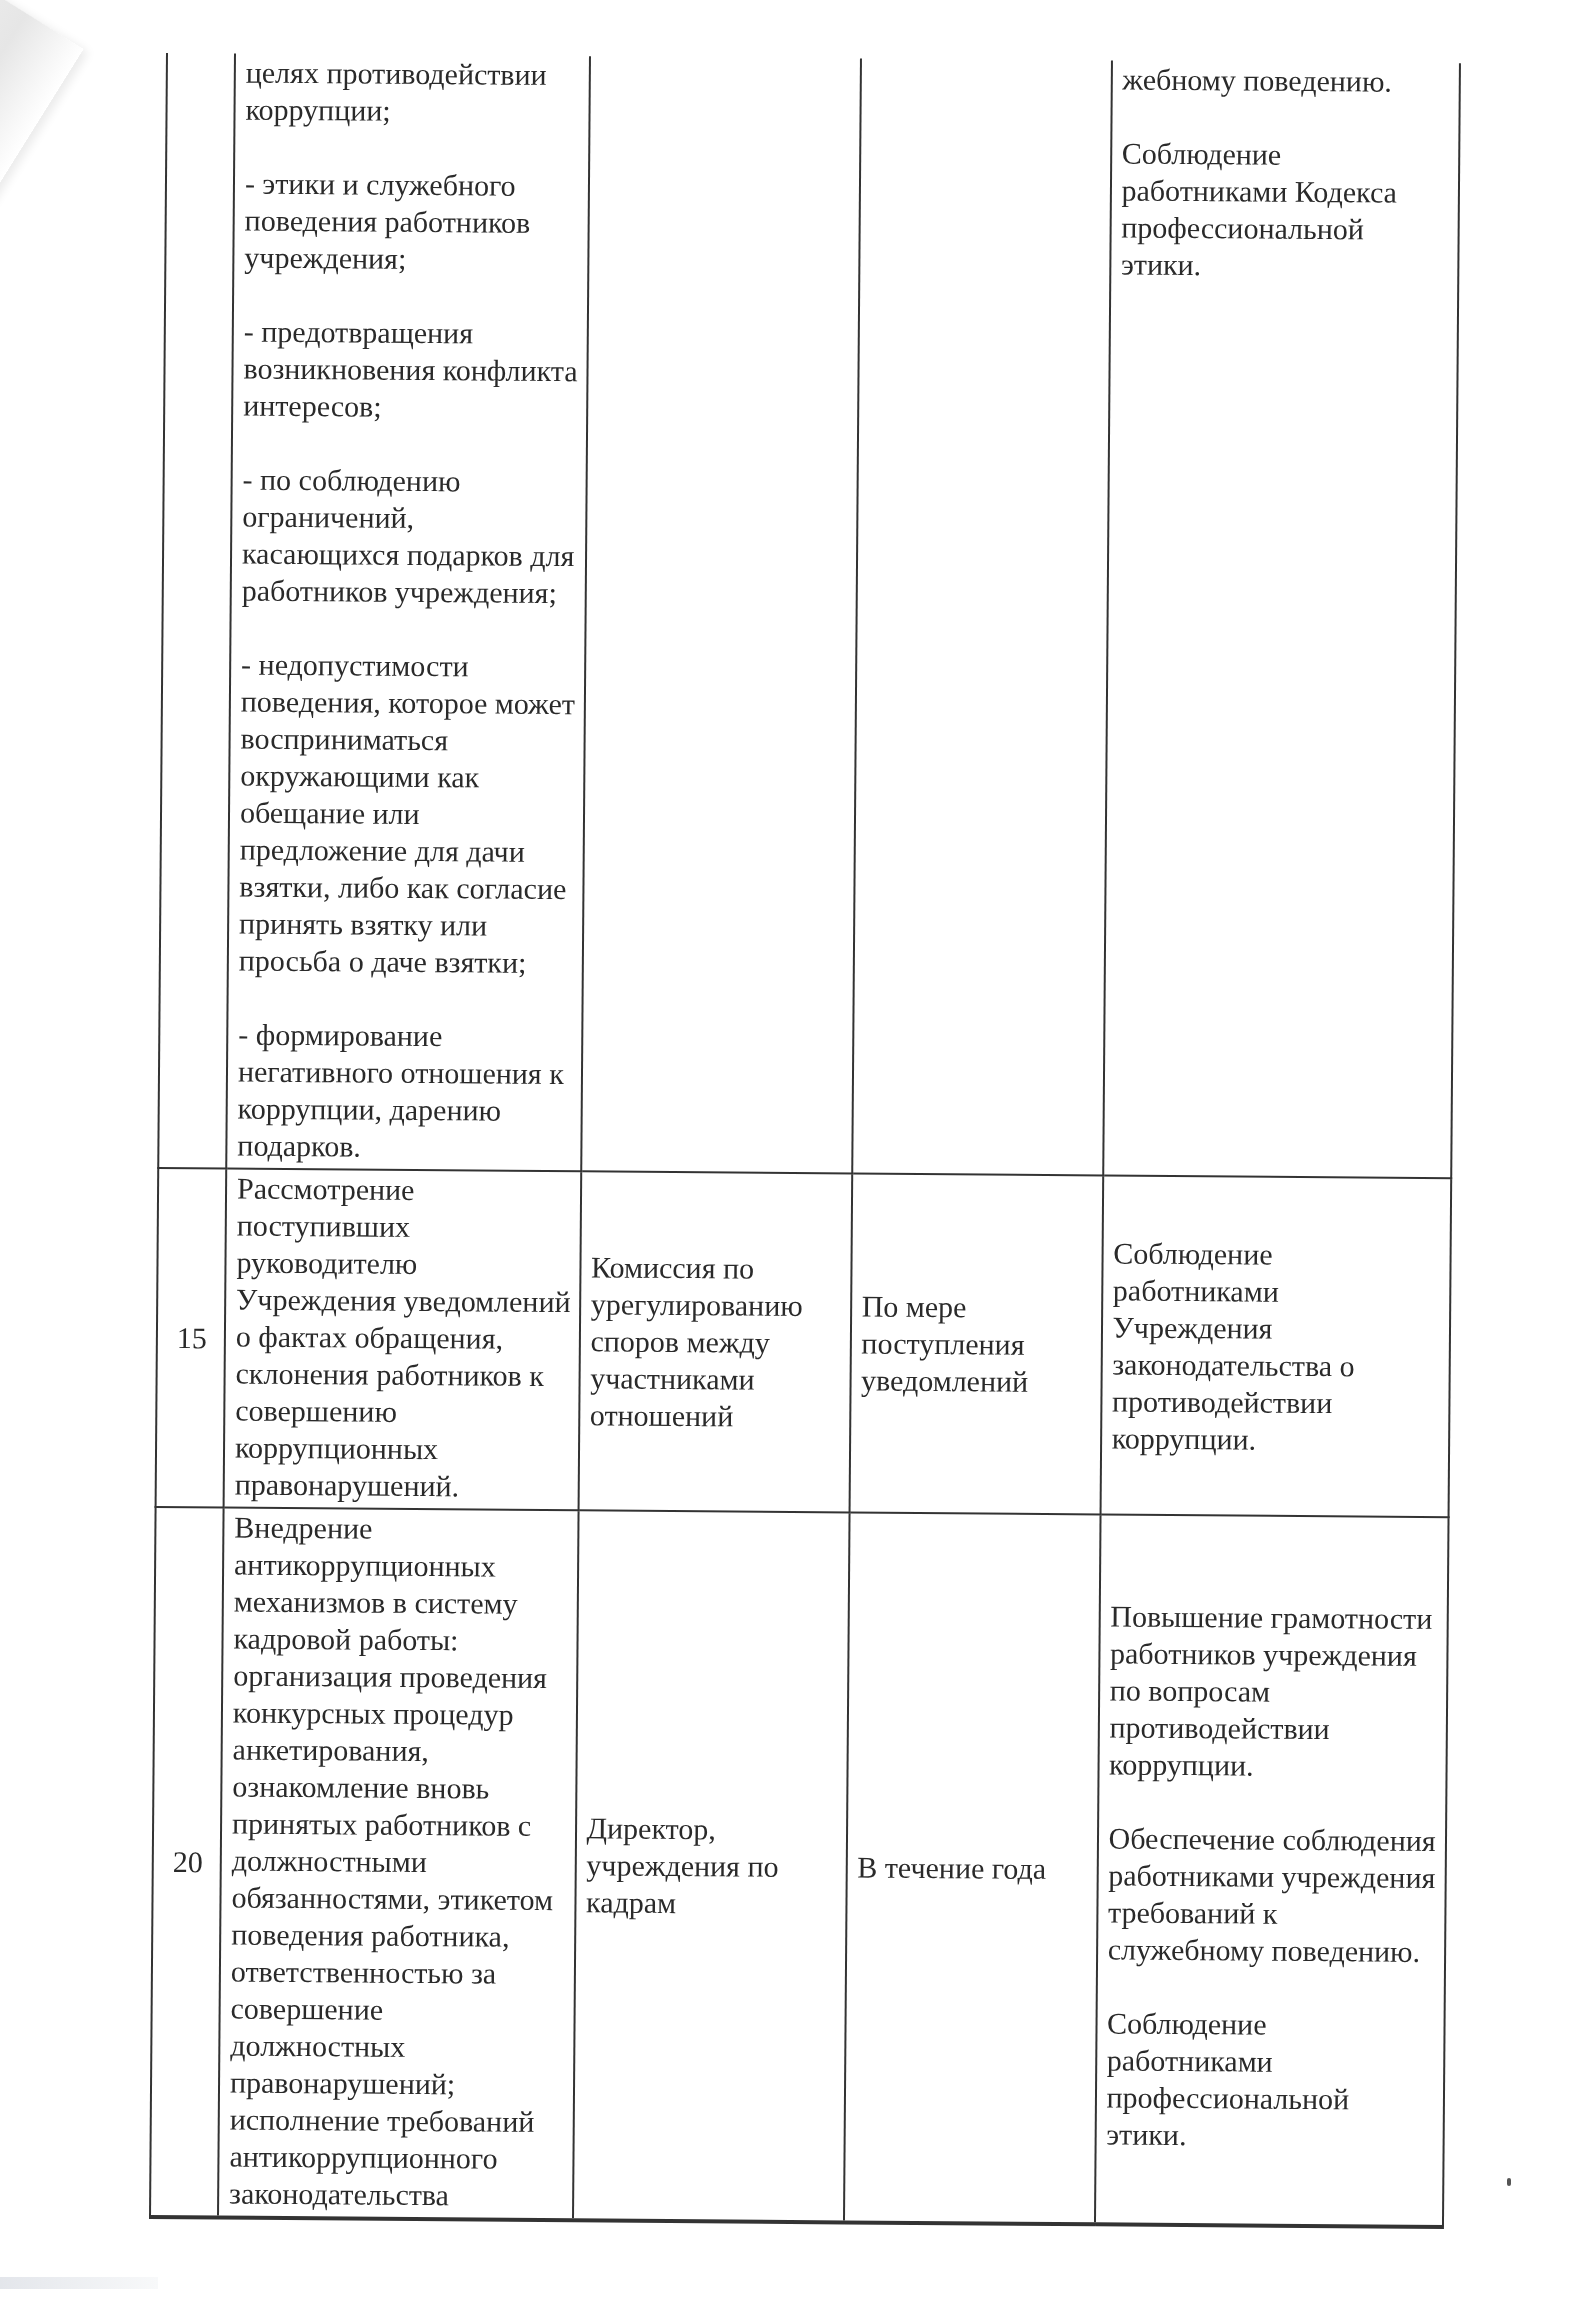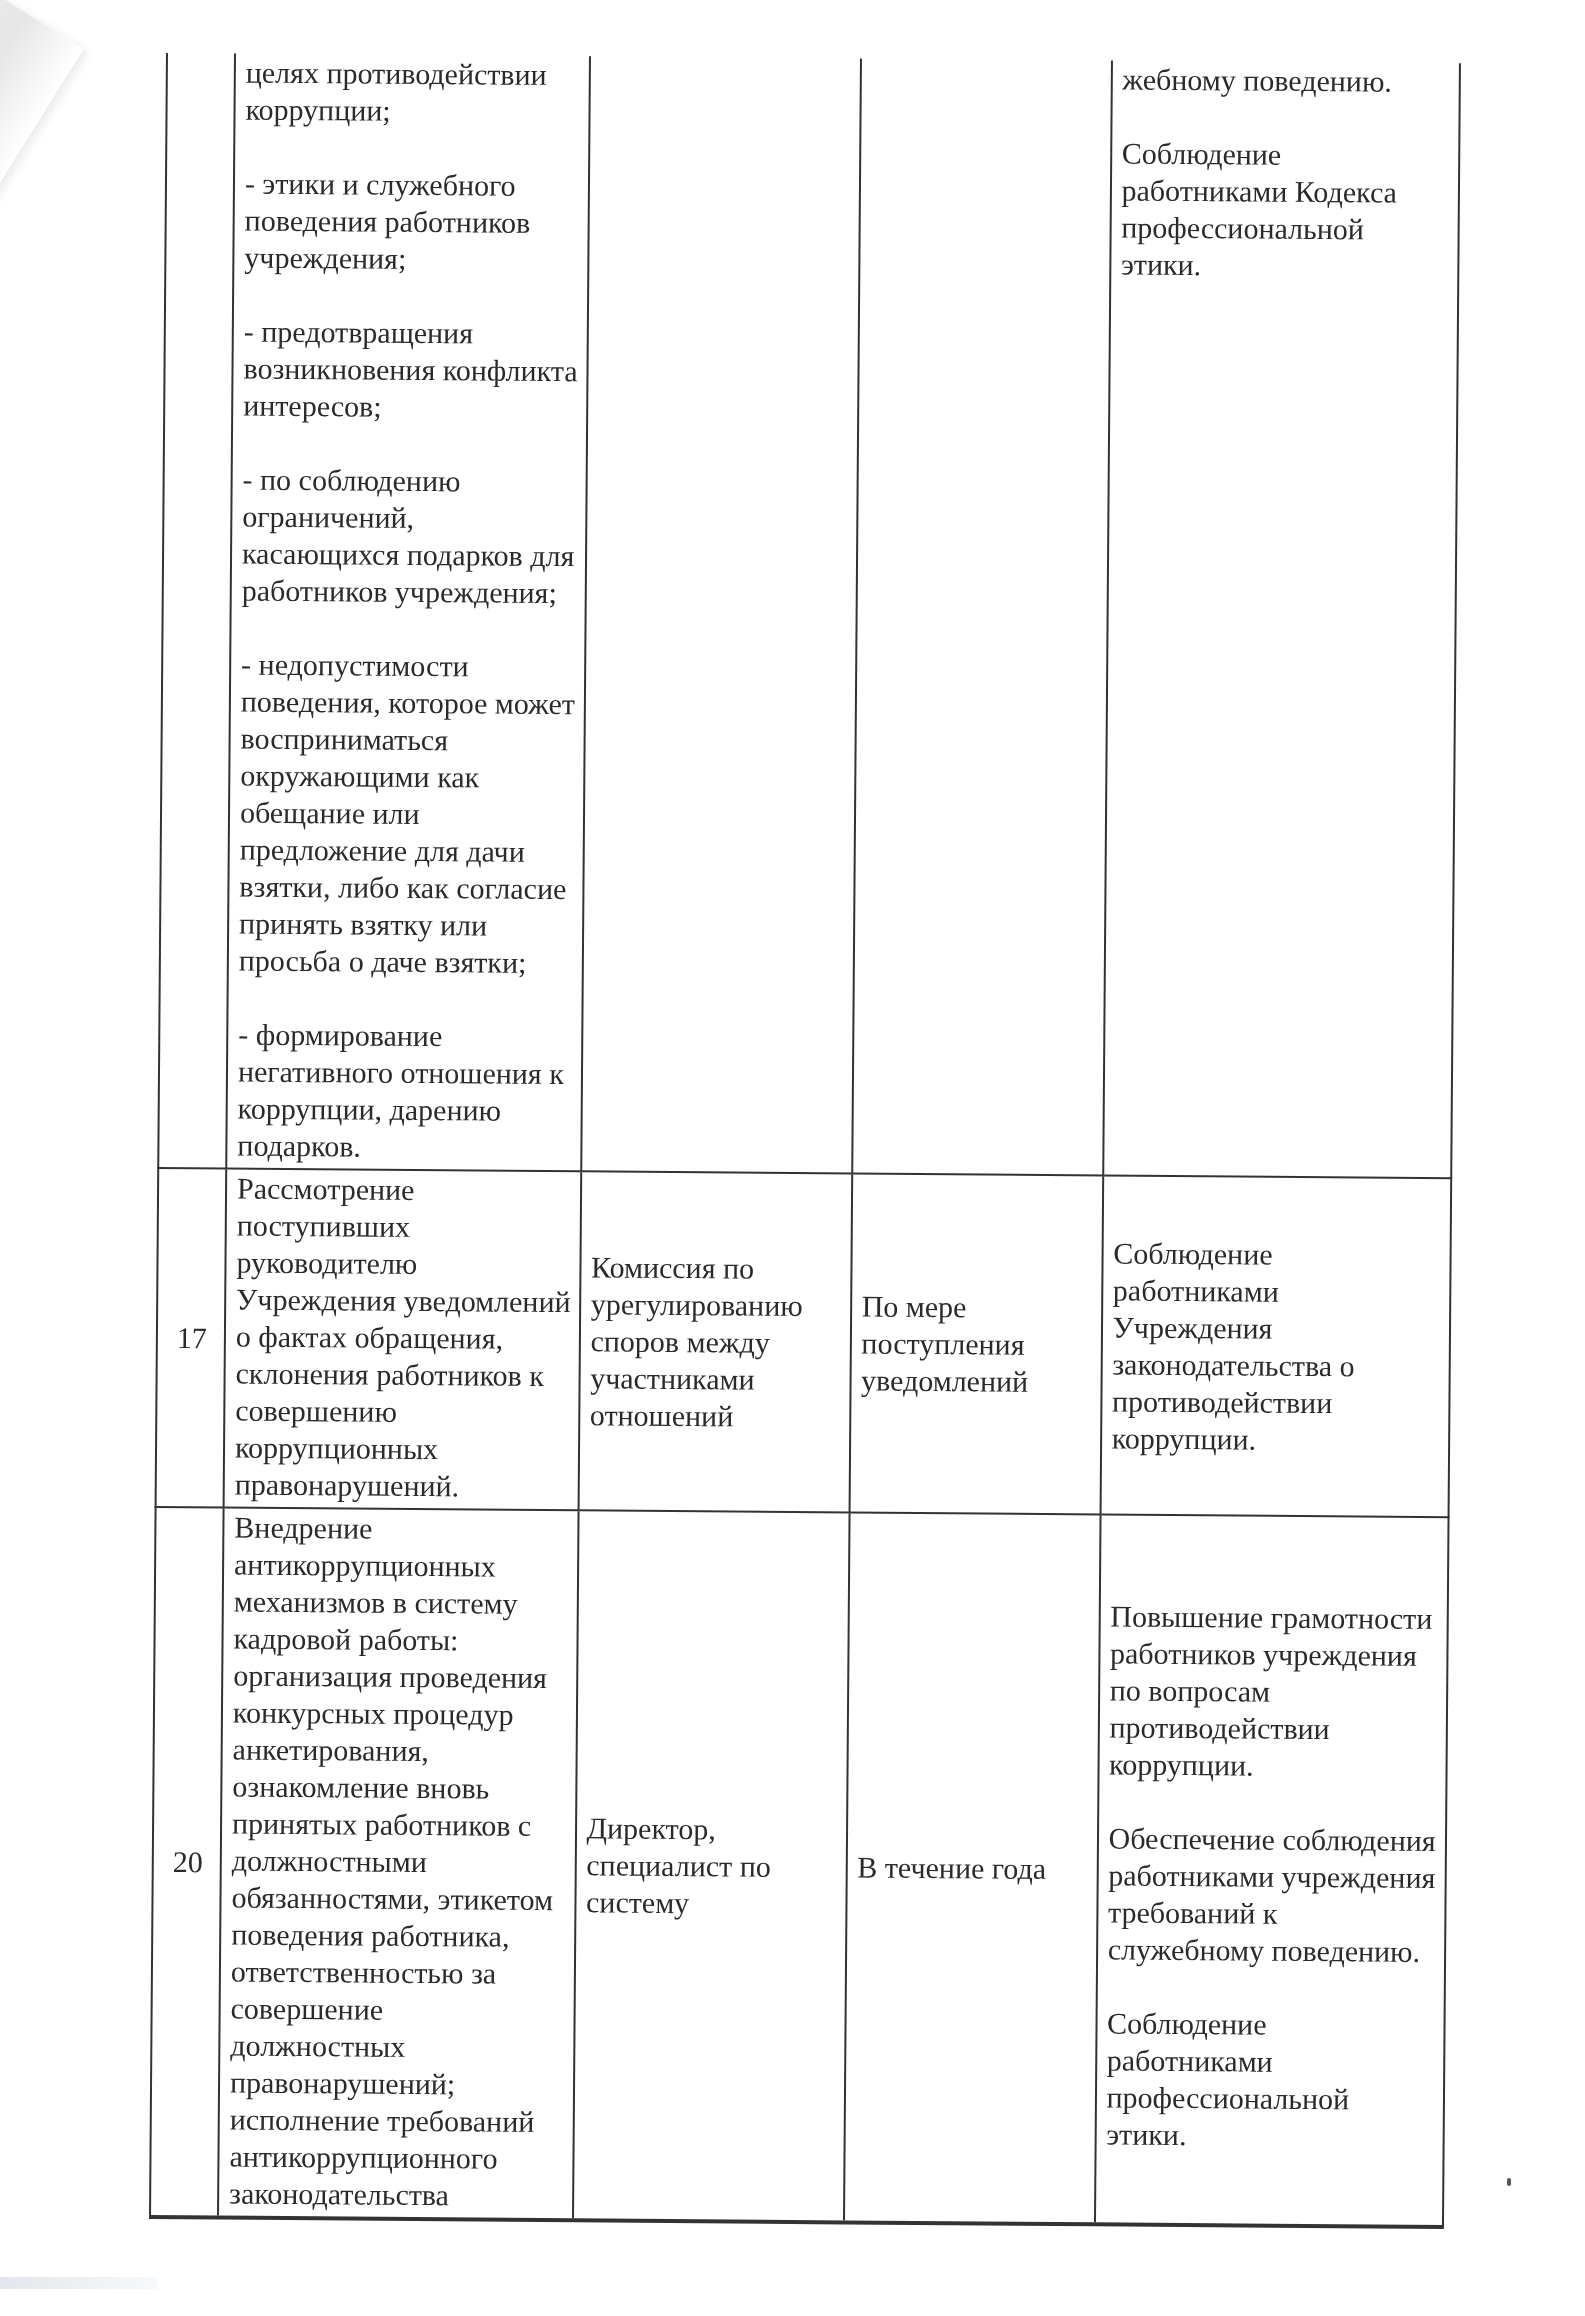--- a/index.html
+++ b/index.html
@@ -101,21 +101,21 @@
       <span></span>
     </td>
     <td class="col-result">
       <span class="para">жебному поведению.</span>
       <span class="para">Соблюдение работниками Кодекса профессиональной этики.</span>
     </td>
   </tr>
 
   <tr>
     <td class="col-num">
-      <span>17</span>
+      <span>15</span>
     </td>
     <td class="col-action" style="padding-bottom:4px;">
       <span class="para">Рассмотрение поступивших руководителю Учреждения уведомлений о фактах обращения, склонения работников к совершению коррупционных правонарушений.</span>
     </td>
     <td class="col-resp mid">
       <span>Комиссия по урегулированию споров между участниками отношений</span>
     </td>
     <td class="col-term mid">
       <span>По мере поступления уведомлений</span>
     </td>
@@ -125,21 +125,21 @@
   </tr>
 
   <tr class="bottom-border">
     <td class="col-num">
       <span>20</span>
     </td>
     <td class="col-action" style="padding-bottom:4px;">
       <span class="para">Внедрение антикоррупционных механизмов в систему кадровой работы: организация проведения конкурсных процедур анкетирования, ознакомление вновь принятых работников с должностными обязанностями, этикетом поведения работника, ответственностью за совершение должностных правонарушений; исполнение требований антикоррупционного законодательства</span>
     </td>
     <td class="col-resp mid">
-      <span>Директор, специалист по систему</span>
+      <span>Директор, учреждения по кадрам</span>
     </td>
     <td class="col-term mid">
       <span>В течение года</span>
     </td>
     <td class="col-result mid" style="padding-top:20px;padding-bottom:8px;">
       <span class="para">Повышение грамотности работников учреждения по вопросам противодействии коррупции.</span>
       <span class="para">Обеспечение соблюдения работниками учреждения требований к служебному поведению.</span>
       <span class="para">Соблюдение работниками профессиональной этики.</span>
     </td>
   </tr>

